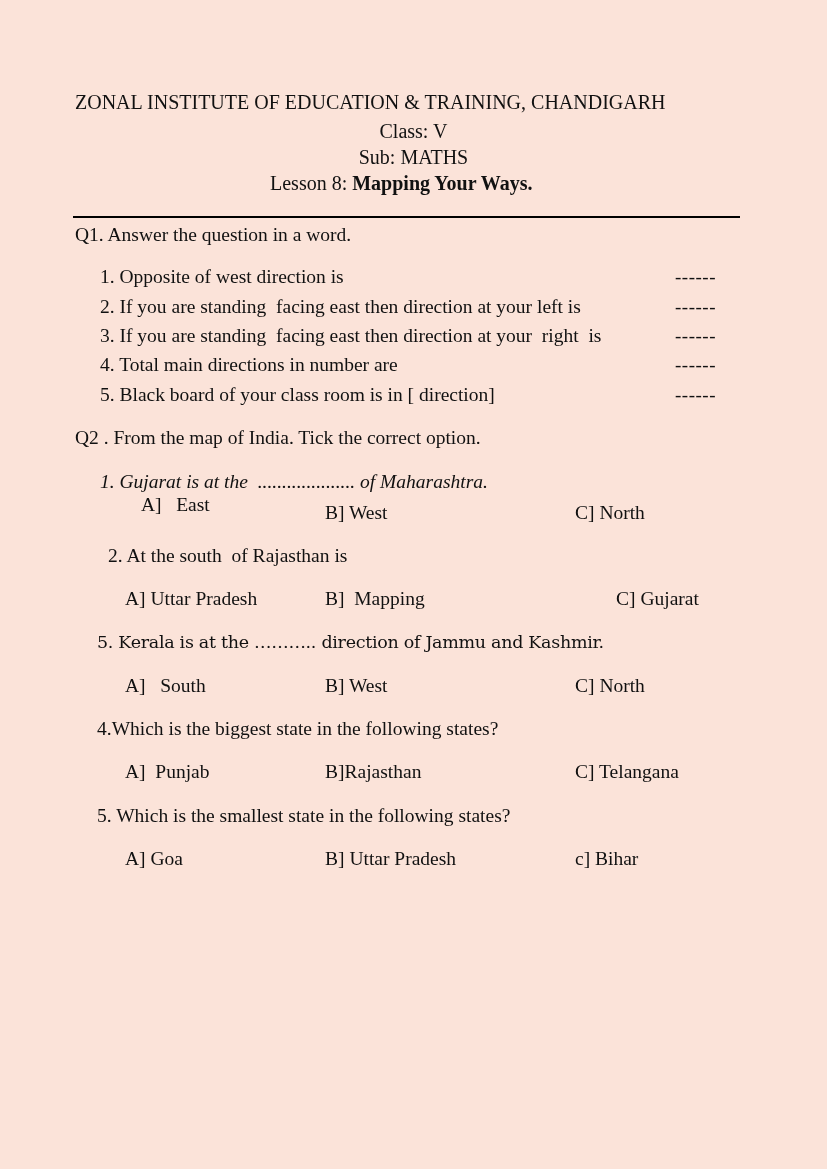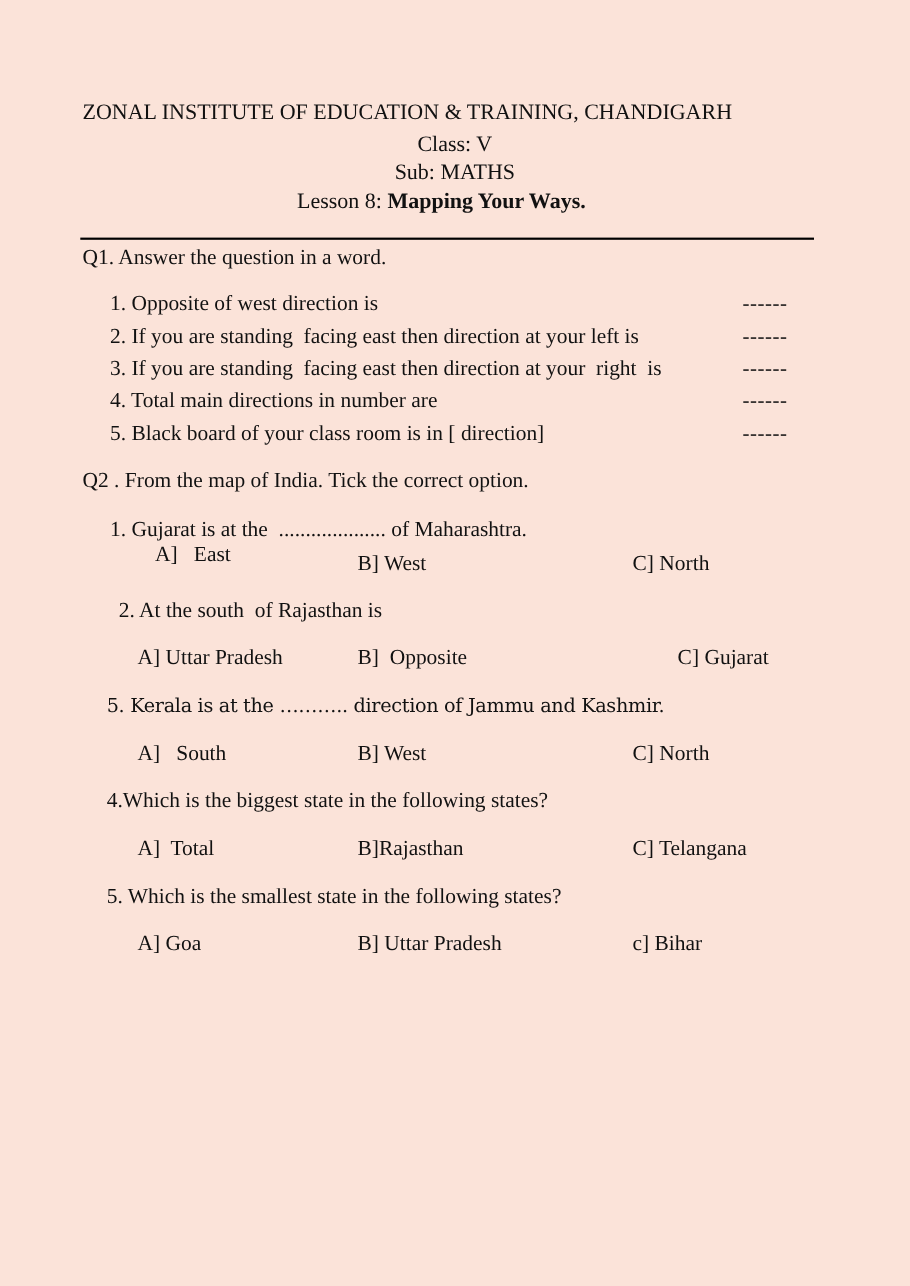--- a/index.html
+++ b/index.html
@@ -52,36 +52,36 @@
 <div class="abs txt blank" style="left:675px; top:324px;">------</div>
 
 <div class="abs txt" style="left:100px; top:353px;"><span>4.</span> <span>Total main directions in number are</span></div>
 <div class="abs txt blank" style="left:675px; top:353px;">------</div>
 
 <div class="abs txt" style="left:100px; top:383px;"><span>5.</span> <span>Black board of your class room is in [ direction]</span></div>
 <div class="abs txt blank" style="left:675px; top:383px;">------</div>
 
 <div class="abs txt" style="left:75px; top:426px;">Q2 . From the map of India. Tick the correct option.</div>
 
-<div class="abs txt" style="left:100px; top:470px;">1. Gujarat is at the  .................... of Maharashtra.</div>
+<div class="abs txt" style="left:100px; top:470px;font-style:italic;">1. Gujarat is at the  .................... of Maharashtra.</div>
 <div class="abs txt" style="left:125px; top:493px;margin-left:16px;">A]   East</div>
 <div class="abs txt" style="left:325px; top:501px;">B] West</div>
 <div class="abs txt" style="left:575px; top:501px;">C] North</div>
 
 <div class="abs txt" style="left:108px; top:544px;">2. At the south  of Rajasthan is</div>
 <div class="abs txt" style="left:125px; top:587px;">A] Uttar Pradesh</div>
-<div class="abs txt" style="left:325px; top:587px;">B]  Opposite</div>
+<div class="abs txt" style="left:325px; top:587px;">B]  Mapping</div>
 <div class="abs txt" style="left:575px; top:587px;margin-left:41px;">C] Gujarat</div>
 
 <div class="abs txt kerala" style="left:97px; top:630px;">5. Kerala is at the ……….. direction of Jammu and Kashmir.</div>
 <div class="abs txt" style="left:125px; top:674px;">A]   South</div>
 <div class="abs txt" style="left:325px; top:674px;">B] West</div>
 <div class="abs txt" style="left:575px; top:674px;">C] North</div>
 
 <div class="abs txt" style="left:97px; top:717px;">4.Which is the biggest state in the following states?</div>
-<div class="abs txt" style="left:125px; top:760px;">A]  Total</div>
+<div class="abs txt" style="left:125px; top:760px;">A]  Punjab</div>
 <div class="abs txt" style="left:325px; top:760px;">B]Rajasthan</div>
 <div class="abs txt" style="left:575px; top:760px;">C] Telangana</div>
 
 <div class="abs txt" style="left:97px; top:804px;">5. Which is the smallest state in the following states?</div>
 <div class="abs txt" style="left:125px; top:847px;">A] Goa</div>
 <div class="abs txt" style="left:325px; top:847px;">B] Uttar Pradesh</div>
 <div class="abs txt" style="left:575px; top:847px;">c] Bihar</div>
 
 </body></html>

